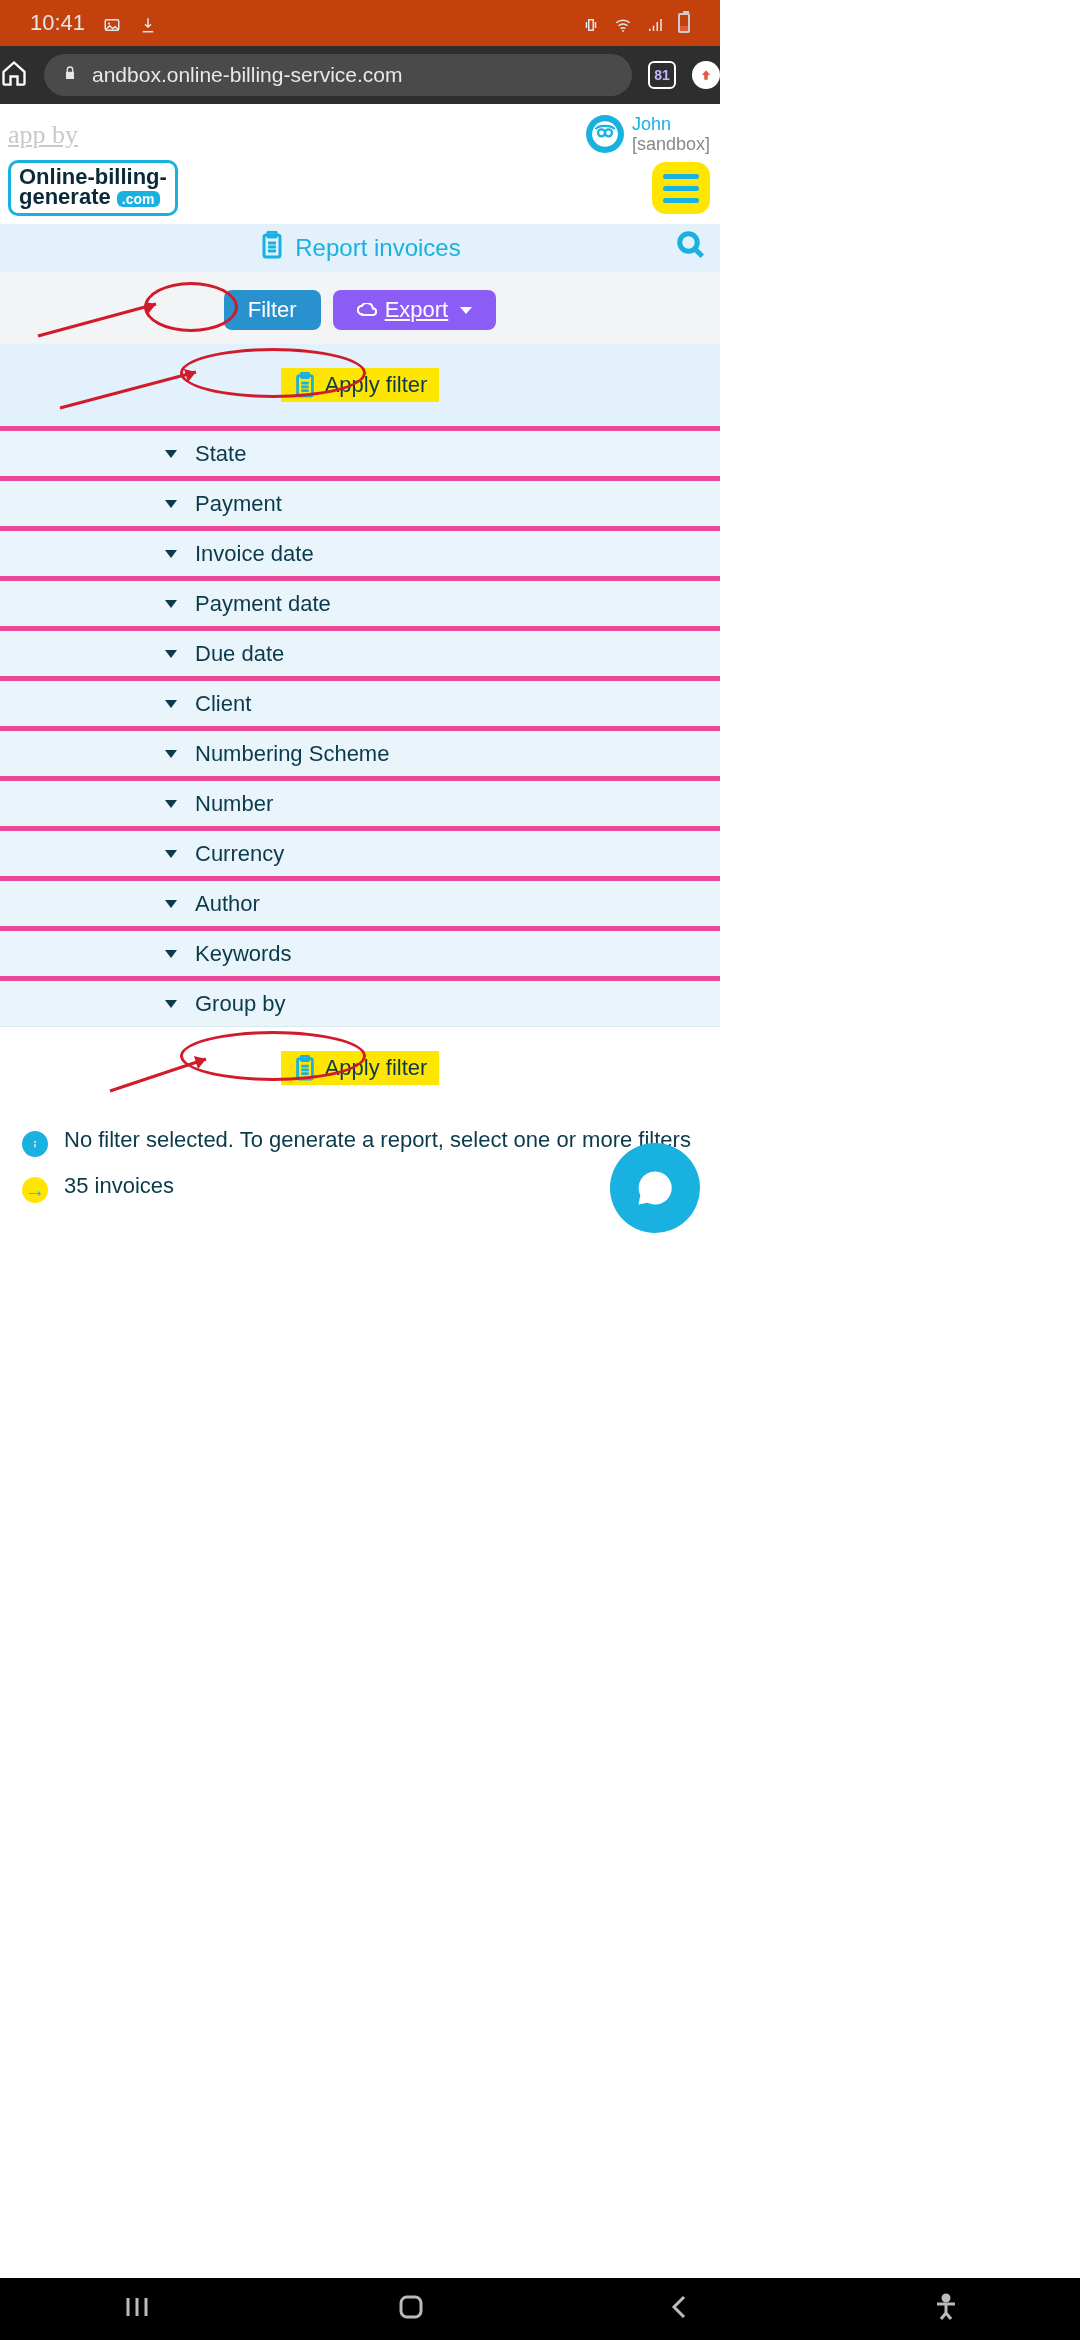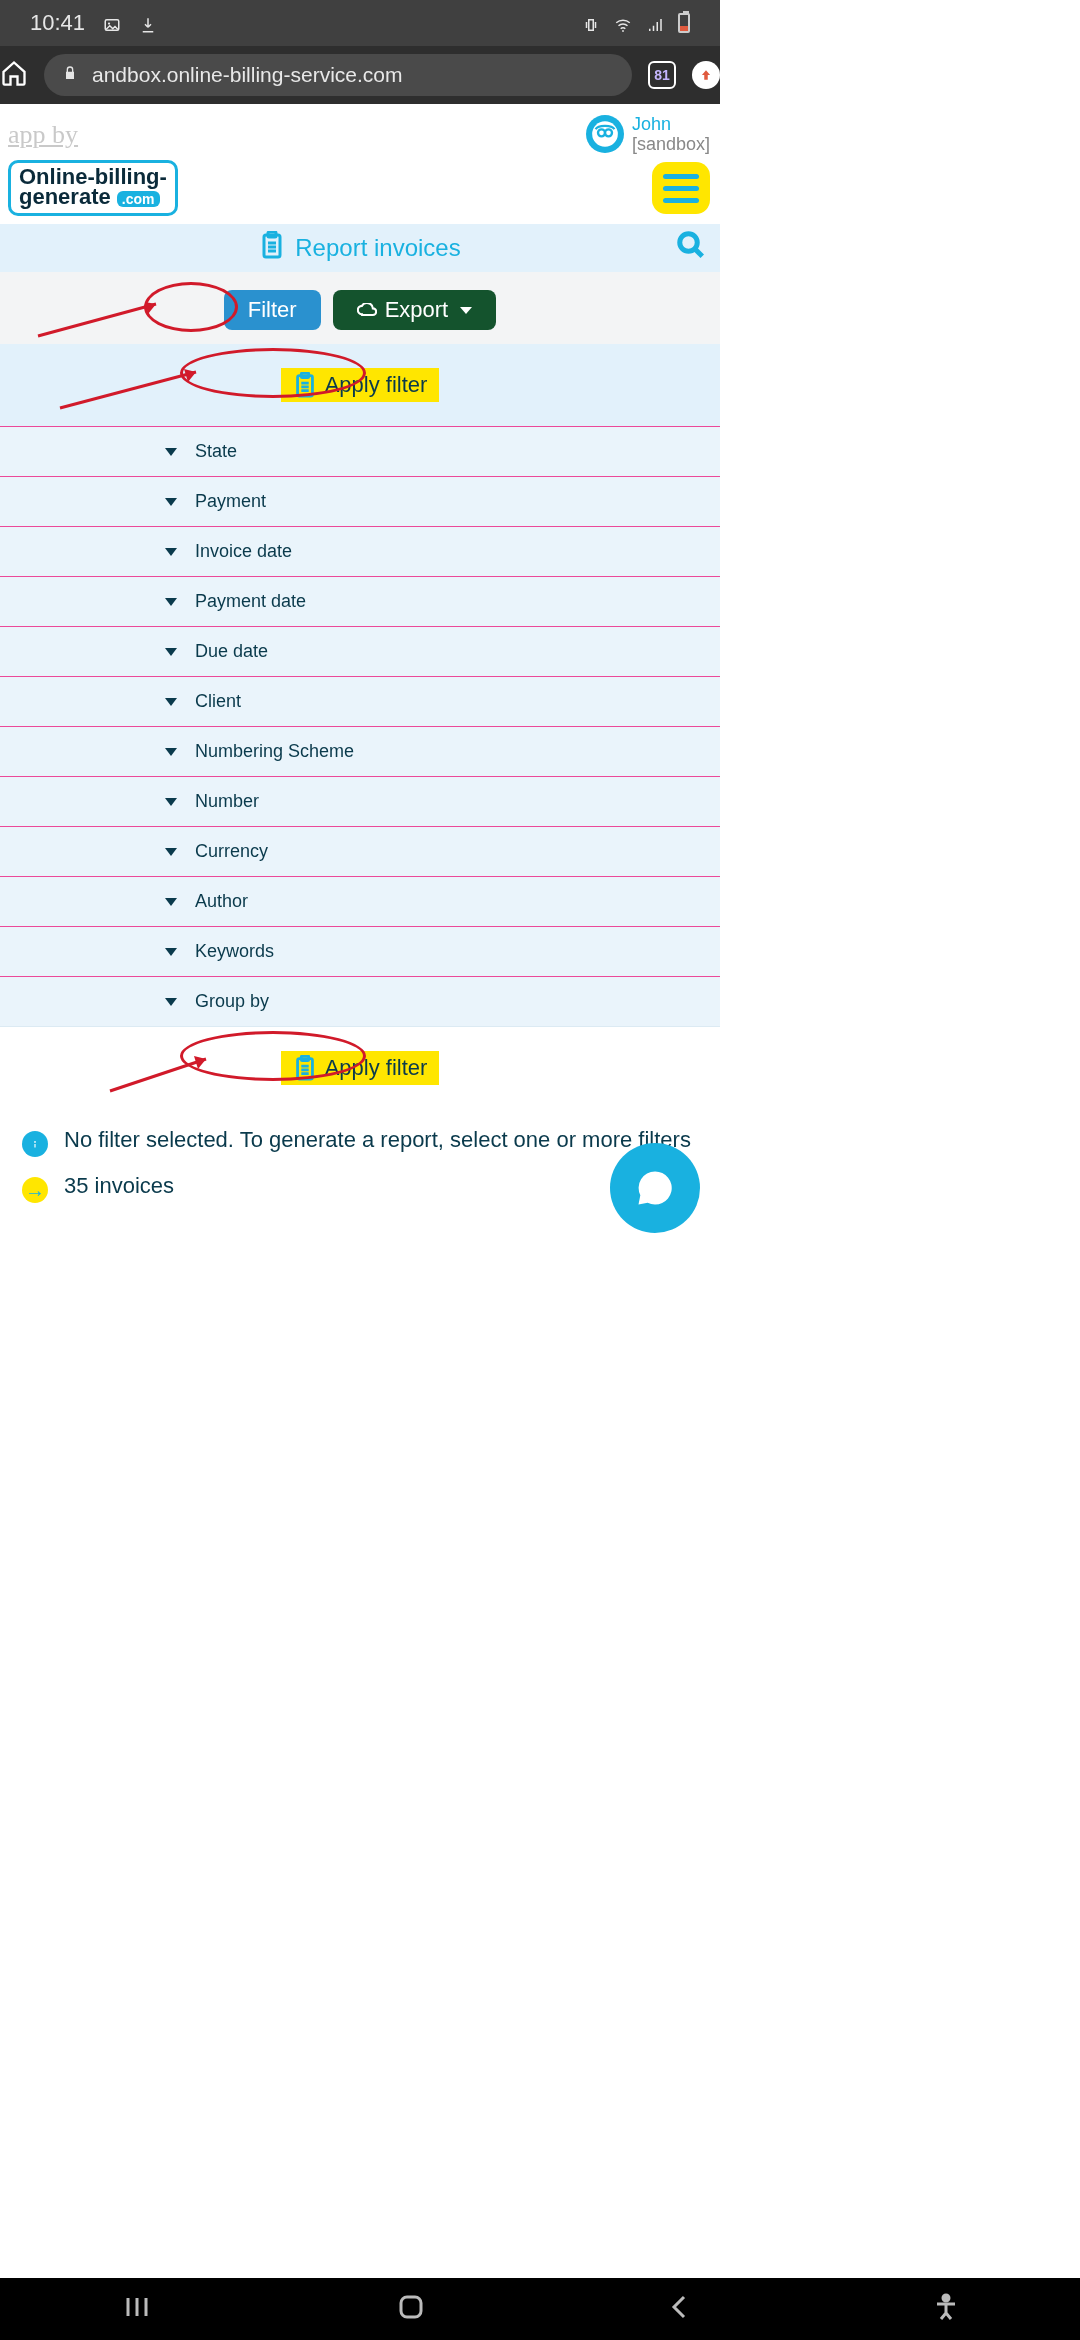--- a/index.html
+++ b/index.html
@@ -1,20 +1,20 @@
 <!DOCTYPE html>
 <html><head>
 <meta charset="utf-8">
 <style>
   * { box-sizing: border-box; margin: 0; padding: 0; }
   html, body { width: 720px; height: 1560px; overflow: hidden; font-family: Arial, Helvetica, sans-serif; }
   body { background:#fff; }
 
   
-  .statusbar { height:46px; background:#404040; color:#e6e6e6; display:flex; align-items:center; justify-content:space-between; padding:0 30px; font-size:22px; }
+  .statusbar { height:46px; background:#c2410c; color:#e6e6e6; display:flex; align-items:center; justify-content:space-between; padding:0 30px; font-size:22px; }
   .statusbar .left { display:flex; gap:18px; align-items:center; }
   .statusbar .right{ display:flex; gap:14px; align-items:center; }
   .st-ic { width:18px; height:18px; display:inline-block; }
   .batt { width:12px; height:20px; border:2px solid #ccc; border-radius:2px; position:relative; }
   .batt::before{ content:""; position:absolute; top:-4px; left:3px; width:6px; height:3px; background:#ccc; }
   .batt::after { content:""; position:absolute; bottom:0; left:0; right:0; height:5px; background:#e05a3e; }
 
   
   .chromebar { height:58px; background:#2e2e2e; display:flex; align-items:center; gap:16px; padding:0 0; }
   .home-ic svg{ width:28px; height:28px; stroke:#fff; }
@@ -42,37 +42,37 @@
   
   .titleband { background:#e2f1fb; height:48px; display:flex; align-items:center; justify-content:center; gap:10px; color:#19b1e0; font-size:24px; position:relative; }
   .titleband .search { position:absolute; right:14px; top:6px; }
   .titleband .search svg{ width:30px; height:30px; stroke:#19b1e0; fill:none; stroke-width:4; }
   .clip-ic svg{ width:26px; height:28px; stroke:#19b1e0; fill:none; stroke-width:3; }
 
   
   .btnrow { background:#f3f4f5; padding:18px 0 14px 0; display:flex; justify-content:center; gap:12px; position:relative; }
   .btn { height:40px; border-radius:8px; padding:0 24px; font-size:22px; display:flex; align-items:center; gap:8px; color:#fff; }
   .btn-filter { background:#2a91cf; }
-  .btn-export { background:#14532d; }
+  .btn-export { background:#8b5cf6;text-decoration:underline; }
   .btn-export svg{ width:20px; height:14px; stroke:#fff; fill:none; stroke-width:2.5; }
   .chev { width:0; height:0; border-left:6px solid transparent; border-right:6px solid transparent; border-top:7px solid #fff; margin-left:4px; }
 
   
   .apply-wrap { background:#e2f1fb; padding:24px 0; text-align:center; position:relative; }
   .apply-pill { display:inline-flex; align-items:center; gap:8px; background:#ffe600; padding:4px 12px; font-size:22px; color:#0a3a4c; }
   .apply-pill svg{ width:24px; height:26px; stroke:#19b1e0; fill:none; stroke-width:3; }
 
   
   .anno { position:absolute; border:3px solid #d11a2a; border-radius:50%; pointer-events:none; }
   .arrow { position:absolute; pointer-events:none; }
   .arrow svg{ overflow:visible; }
 
   
   .flist { }
-  .frow { background:#eaf4fb; border-top:1px solid #ec4899; height:50px; display:flex; align-items:center; padding-left:165px; gap:18px; font-size:18px; color:#0a3a4c; }
+  .frow { background:#eaf4fb; border-top:5px solid #ec4899; height:50px; display:flex; align-items:center; padding-left:165px; gap:18px; font-size:22px; color:#0a3a4c; }
   .frow .chv{ width:0; height:0; border-left:6px solid transparent; border-right:6px solid transparent; border-top:8px solid #0a3a4c; }
 
   
   .info { padding:18px 22px; font-size:22px; color:#0a3a4c; position:relative; }
   .info .line{ display:flex; gap:16px; align-items:flex-start; margin-bottom:16px; }
   .ic-circ { width:26px; height:26px; border-radius:50%; background:#19b1e0; display:flex; align-items:center; justify-content:center; flex:0 0 26px; margin-top:4px;}
   .ic-circ.yellow{ background:#ffe600; color:#19b1e0; font-weight:bold; font-size:20px;}
   .ic-circ svg{ width:14px; height:14px; fill:#fff; }
   .chatfab { position:absolute; right:20px; bottom:4px; width:90px; height:90px; border-radius:50%; background:#19b1e0; display:flex; align-items:center; justify-content:center; }
   .chatfab svg{ width:44px; height:44px; fill:#fff; }

